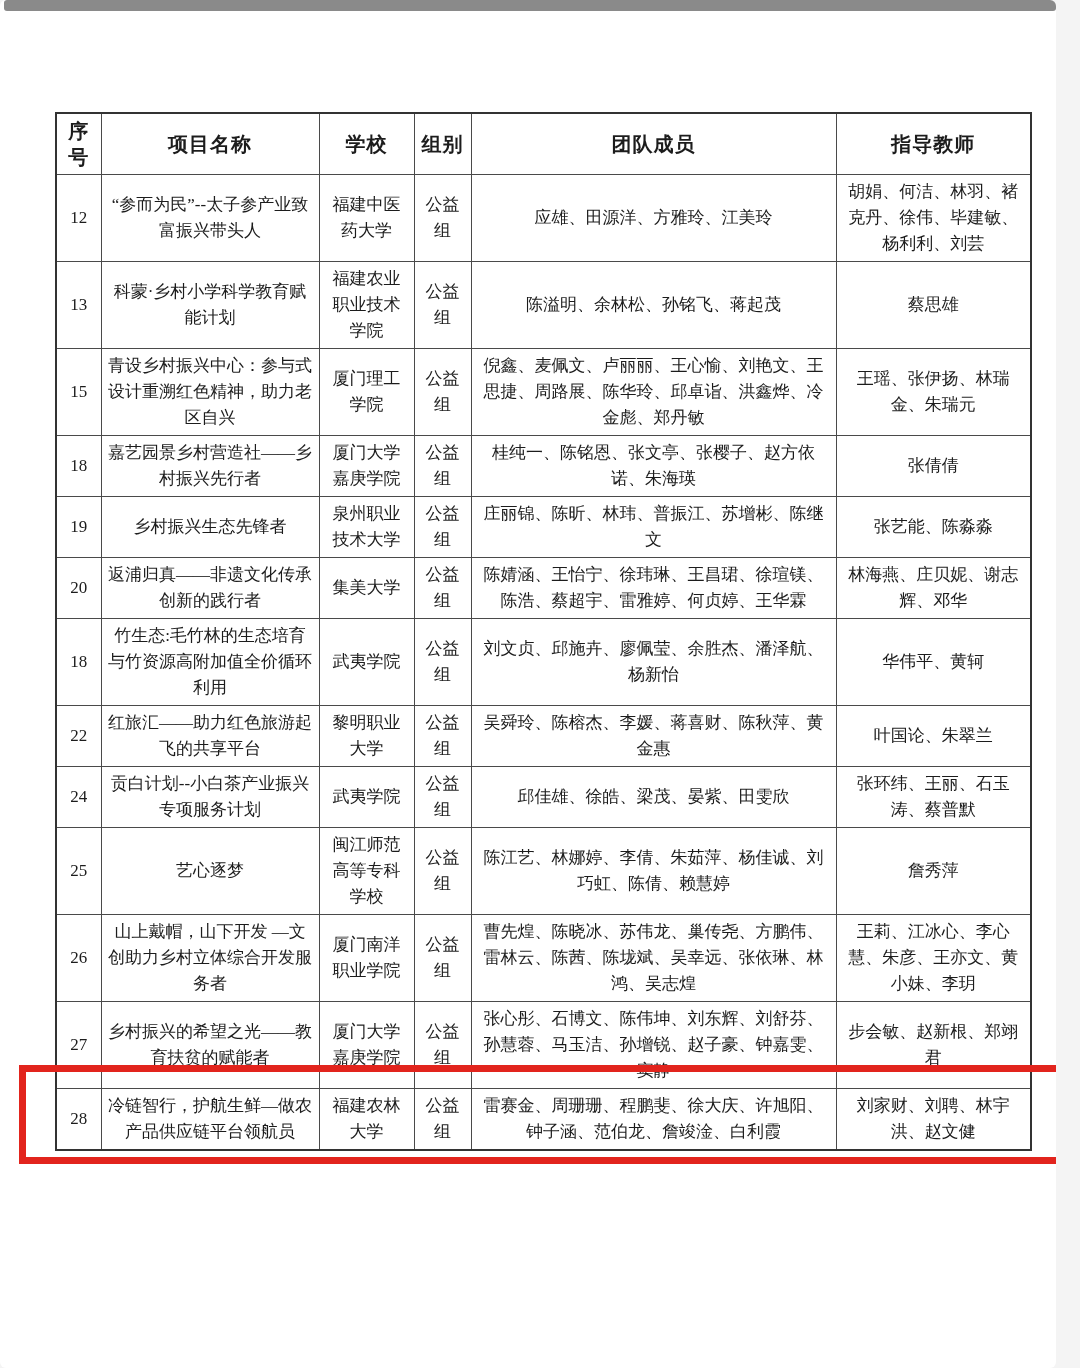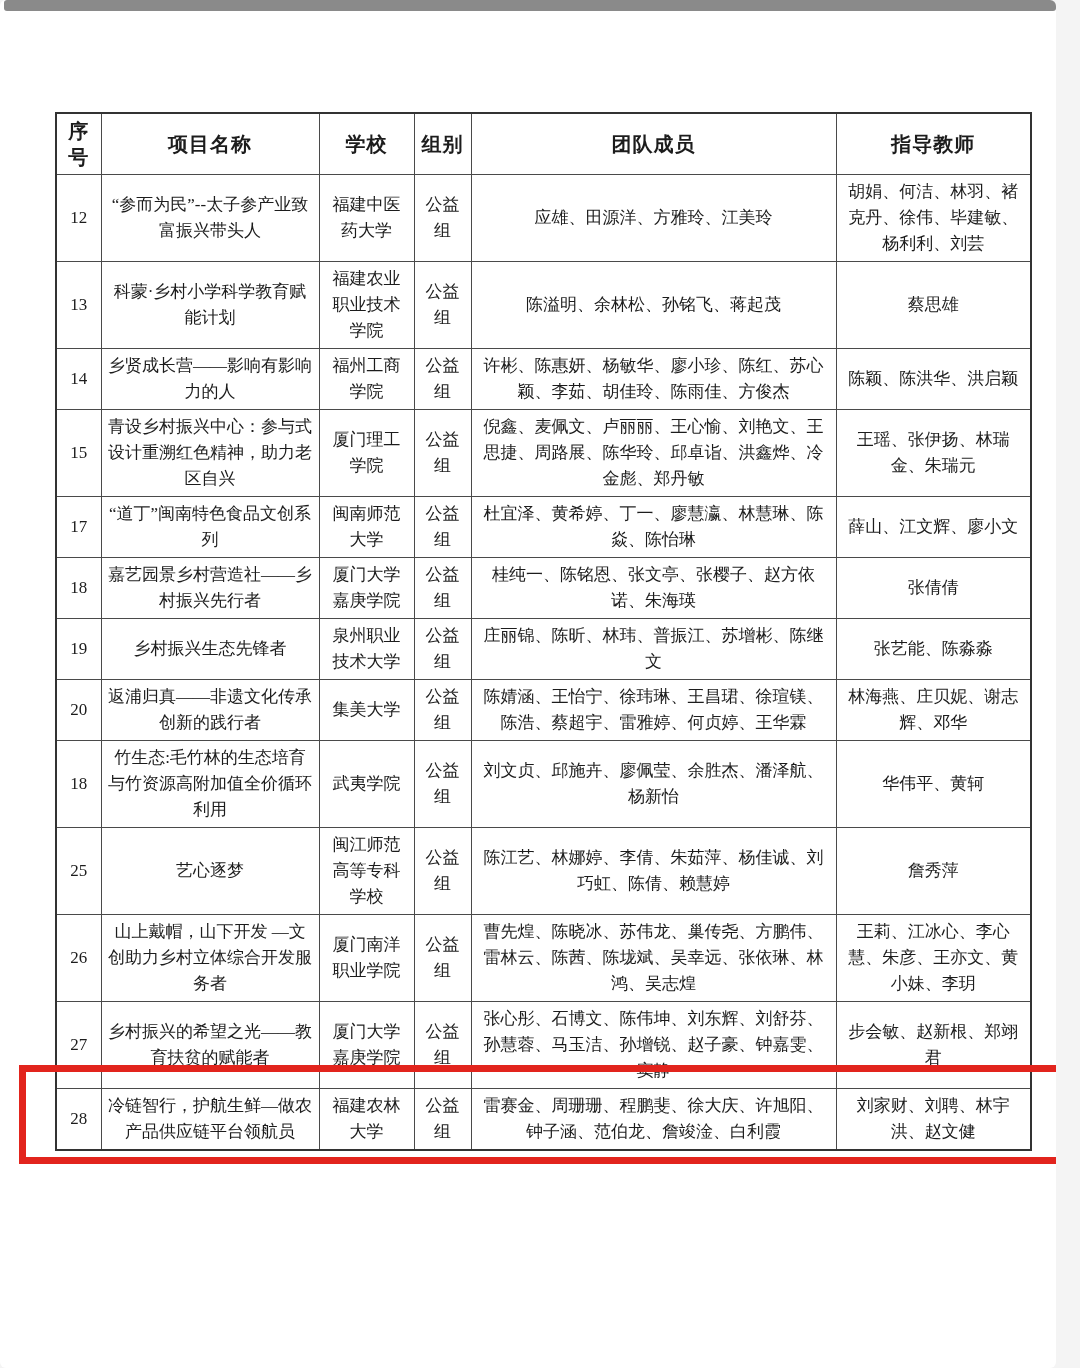--- a/index.html
+++ b/index.html
@@ -94,42 +94,26 @@
         </tr>
         <tr>
           <td>13</td>
           <td>科蒙·乡村小学科学教育赋能计划</td>
           <td>福建农业职业技术学院</td>
           <td>公益组</td>
           <td>陈溢明、余林松、孙铭飞、蒋起茂</td>
           <td>蔡思雄</td>
         </tr>
         <tr>
-          <td>14</td>
-          <td>乡贤成长营——影响有影响力的人</td>
-          <td>福州工商学院</td>
-          <td>公益组</td>
-          <td>许彬、陈惠妍、杨敏华、廖小珍、陈红、苏心颖、李茹、胡佳玲、陈雨佳、方俊杰</td>
-          <td>陈颖、陈洪华、洪启颖</td>
-        </tr>
-        <tr>
           <td>15</td>
           <td>青设乡村振兴中心：参与式设计重溯红色精神，助力老区自兴</td>
           <td>厦门理工学院</td>
           <td>公益组</td>
           <td>倪鑫、麦佩文、卢丽丽、王心愉、刘艳文、王思捷、周路展、陈华玲、邱卓诣、洪鑫烨、冷金彪、郑丹敏</td>
           <td>王瑶、张伊扬、林瑞金、朱瑞元</td>
-        </tr>
-        <tr>
-          <td>17</td>
-          <td>“道丁”闽南特色食品文创系列</td>
-          <td>闽南师范大学</td>
-          <td>公益组</td>
-          <td>杜宜泽、黄希婷、丁一、廖慧瀛、林慧琳、陈焱、陈怡琳</td>
-          <td>薛山、江文辉、廖小文</td>
         </tr>
         <tr>
           <td>18</td>
           <td>嘉艺园景乡村营造社——乡村振兴先行者</td>
           <td>厦门大学嘉庚学院</td>
           <td>公益组</td>
           <td>桂纯一、陈铭恩、张文亭、张樱子、赵方依诺、朱海瑛</td>
           <td>张倩倩</td>
         </tr>
         <tr>
@@ -148,20 +132,36 @@
           <td>陈婧涵、王怡宁、徐玮琳、王昌珺、徐瑄镁、陈浩、蔡超宇、雷雅婷、何贞婷、王华霖</td>
           <td>林海燕、庄贝妮、谢志辉、邓华</td>
         </tr>
         <tr>
           <td>18</td>
           <td>竹生态:毛竹林的生态培育与竹资源高附加值全价循环利用</td>
           <td>武夷学院</td>
           <td>公益组</td>
           <td>刘文贞、邱施卉、廖佩莹、余胜杰、潘泽航、杨新怡</td>
           <td>华伟平、黄轲</td>
+        </tr>
+        <tr>
+          <td>22</td>
+          <td>红旅汇——助力红色旅游起飞的共享平台</td>
+          <td>黎明职业大学</td>
+          <td>公益组</td>
+          <td>吴舜玲、陈榕杰、李媛、蒋喜财、陈秋萍、黄金惠</td>
+          <td>叶国论、朱翠兰</td>
+        </tr>
+        <tr>
+          <td>24</td>
+          <td>贡白计划--小白茶产业振兴专项服务计划</td>
+          <td>武夷学院</td>
+          <td>公益组</td>
+          <td>邱佳雄、徐皓、梁茂、晏紫、田雯欣</td>
+          <td>张环纬、王丽、石玉涛、蔡普默</td>
         </tr>
         <tr class="hl">
           <td>25</td>
           <td>艺心逐梦</td>
           <td>闽江师范高等专科学校</td>
           <td>公益组</td>
           <td>陈江艺、林娜婷、李倩、朱茹萍、杨佳诚、刘巧虹、陈倩、赖慧婷</td>
           <td>詹秀萍</td>
         </tr>
         <tr>

